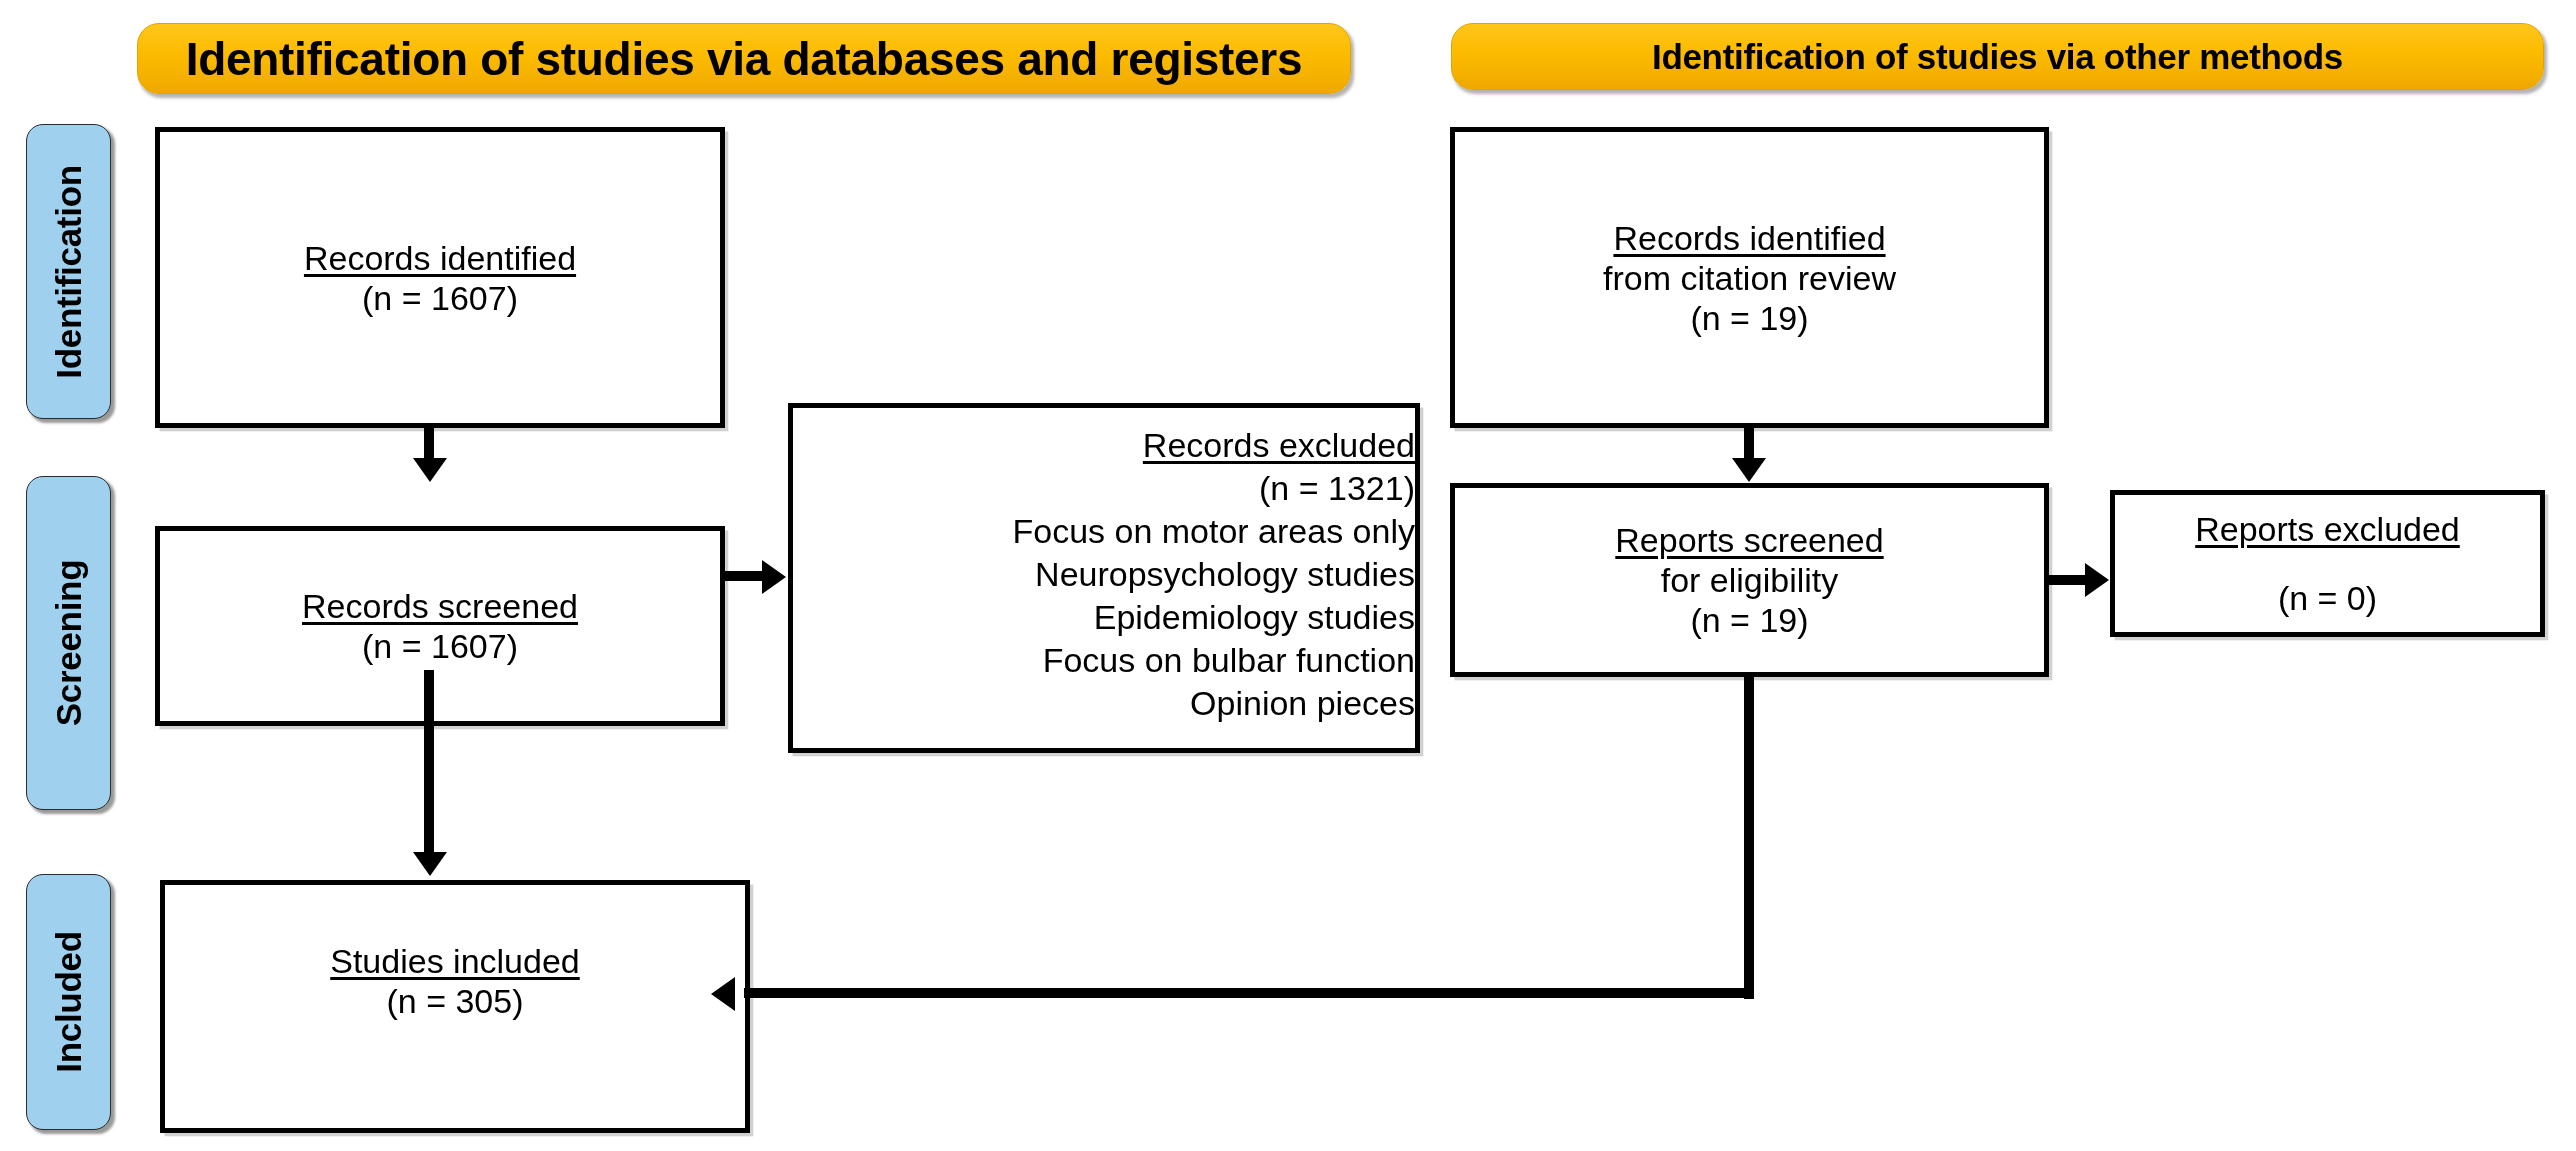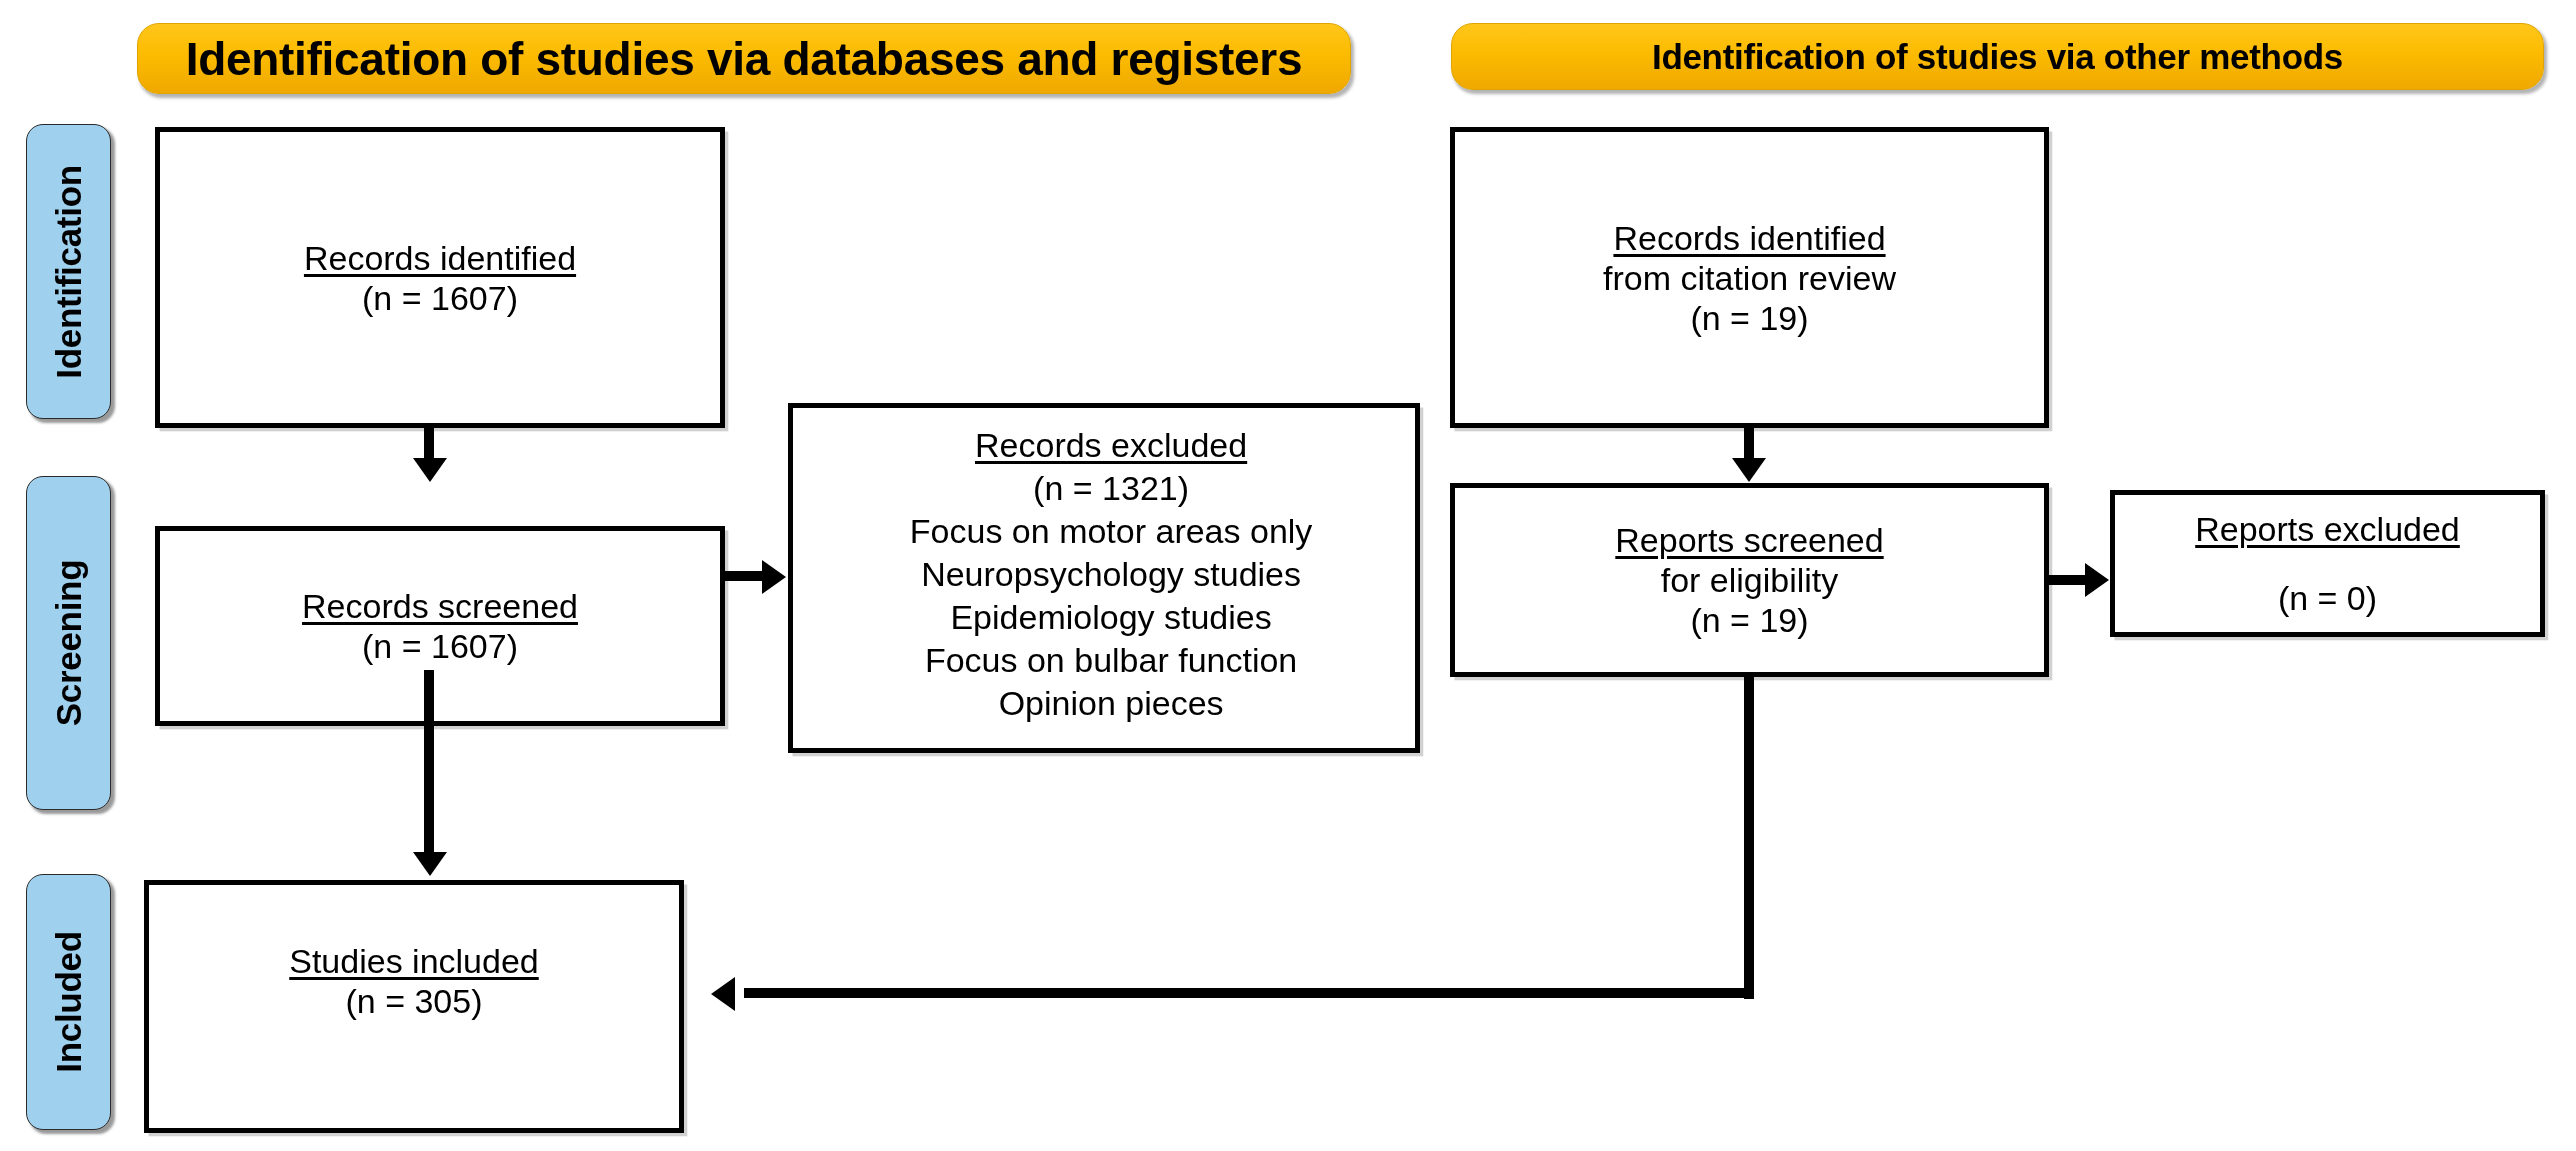--- a/index.html
+++ b/index.html
@@ -58,21 +58,21 @@
     position: absolute;
     background: #ffffff;
     border: 5.2px solid #000000;
     box-sizing: border-box;
     box-shadow: 3.9px 3.9px 0px -0.6px rgba(0,0,0,0.18);
     display: flex;
     flex-direction: column;
     justify-content: center;
   }
   .fbox.center-txt { align-items: center; text-align: center; }
-  .fbox.left-txt   { align-items: center; text-align: left; }
+  .fbox.left-txt   { align-items: flex-end; text-align: left; }
 
   .fbox .ttl {
     text-decoration: underline;
     text-underline-offset: 3.9px;
     text-decoration-thickness: 3.2px;
     color: #000;
     white-space: nowrap;
   }
   .fbox .ln { color: #000; white-space: nowrap; }
 
@@ -131,21 +131,21 @@
   <div class="fbox center-txt" style="left:155px; top:127px; width:570px; height:301px;">
     <div class="ttl" style="font-size:34px; line-height:40px;">Records identified</div>
     <div class="ln" style="font-size:34px; line-height:40px;">(n = 1607)</div>
   </div>
 
   <div class="fbox center-txt" style="left:155px; top:483px; width:570px; height:200px;margin-top:43px;">
     <div class="ttl" style="font-size:34px; line-height:40px;">Records screened</div>
     <div class="ln" style="font-size:34px; line-height:40px;">(n = 1607)</div>
   </div>
 
-  <div class="fbox center-txt" style="left:144px; top:880px; width:540px; height:253px; justify-content:flex-start; padding-top:56px;">
+  <div class="fbox center-txt" style="left:160px; top:880px; width:590px; height:253px; justify-content:flex-start; padding-top:56px;">
     <div class="ttl" style="font-size:34px; line-height:40px;">Studies included</div>
     <div class="ln" style="font-size:34px; line-height:40px;">(n = 305)</div>
   </div>
 
   <div class="fbox left-txt" style="left:788px; top:403px; width:632px; height:350px; justify-content:flex-start; padding-top:15.5px;">
     <div class="ttl pad-left" style="font-size:34px; line-height:43px;">Records excluded</div>
     <div class="ln pad-left" style="font-size:34px; line-height:43px;">(n = 1321)</div>
     <div class="ln pad-left" style="font-size:34px; line-height:43px;">Focus on motor areas only</div>
     <div class="ln pad-left" style="font-size:34px; line-height:43px;">Neuropsychology studies</div>
     <div class="ln pad-left" style="font-size:34px; line-height:43px;">Epidemiology studies</div>

